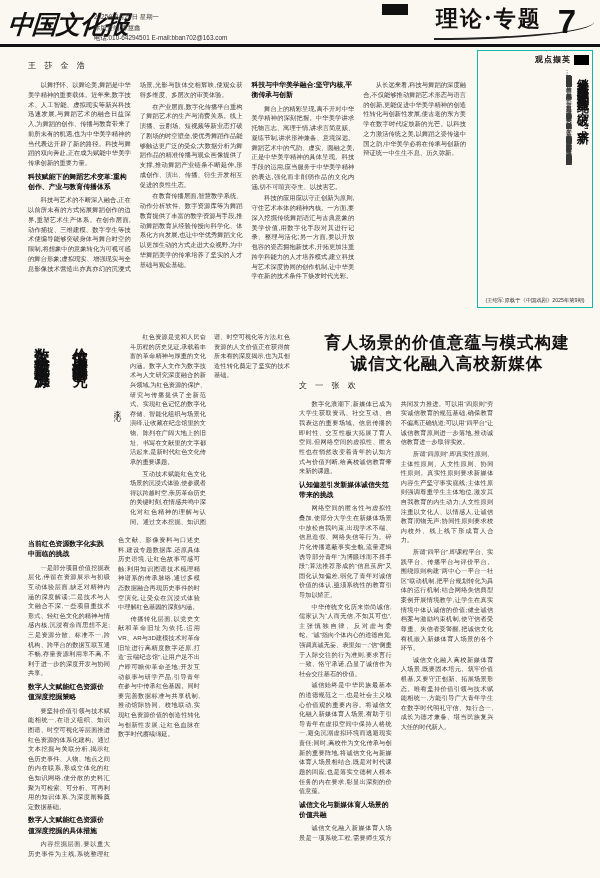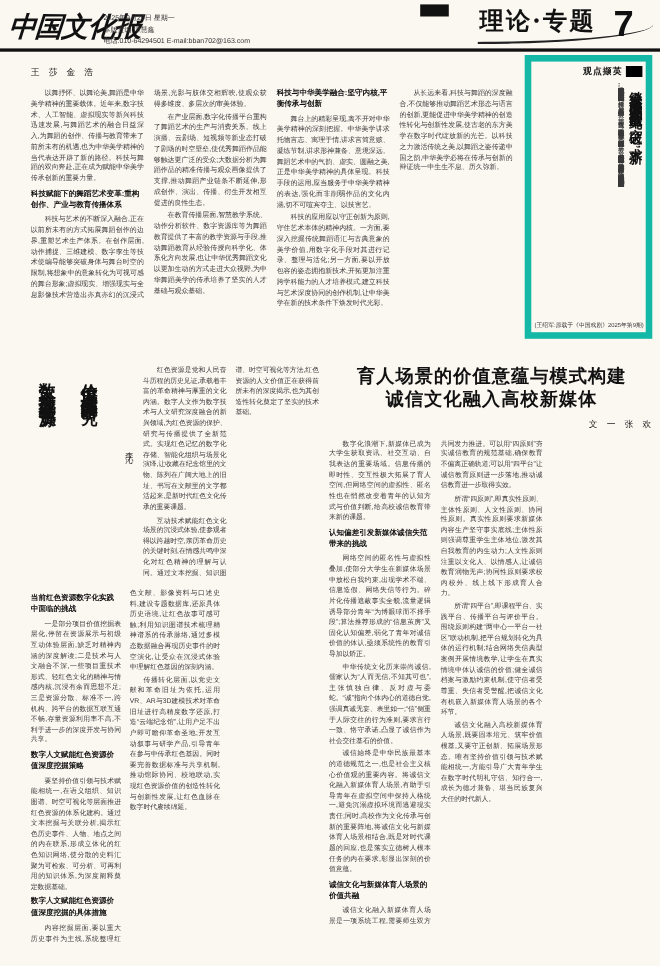--- a/index.html
+++ b/index.html
@@ -65,21 +65,21 @@
     font-size:6.3px; line-height:1.55; text-align:justify;
     text-indent:2em; color:#3a3a3a; margin-bottom:2px;
   }
   .sub {
     font-size:6.9px; font-weight:900; color:#111;
     line-height:1.5; margin:4px 0 3px; text-align:left;
   }
   
   .opinion-box {
     position:absolute; left:477px; top:50px; width:116px; height:258px;
-    border:6px solid #14b8a6; padding:2px 3px;
+    border:1px solid #14b8a6; padding:2px 3px;
     display:flex; flex-direction:column;
   }
   .op-header { display:flex; justify-content:flex-end; align-items:center; gap:3px; height:13px; }
   .op-header-label { font-size:8px; font-weight:900; color:#111; letter-spacing:1px; }
   .op-chip { width:15px; height:10px; background:#000; }
   .op-content { flex:1; display:flex; flex-direction:row; overflow:hidden; margin-top:2px; }
   .op-body {
     flex:1; writing-mode:vertical-rl;
     font-size:5.8px; line-height:1.62; text-align:justify;
     color:#3a3a3a; overflow:hidden; padding-top:2px;
@@ -103,21 +103,21 @@
   .vauthor {
     position:absolute; left:84px; top:72px; writing-mode:vertical-rl;
     font-size:7.5px; letter-spacing:4px; color:#222;
   }
   .la-top-flow { flex:1; column-count:2; column-gap:8px; column-fill:auto; height:198px; overflow:hidden; }
   .la-bottom { margin-top:5px; height:332px; overflow:hidden; column-count:3; column-gap:8px; column-fill:auto; }
   .la-top-flow .para, .la-bottom .para { font-size:6.2px; }
   
   .right-article { position:absolute; left:299px; top:332px; width:296px; height:538px; }
   .ra-title { font-size:16.5px; font-weight:900; text-align:center; color:#111; line-height:1.3; letter-spacing:1px; }
-  .ra-byline { text-align:right; font-size:8px; letter-spacing:3px; margin-top:5px; color:#222; }
+  .ra-byline { text-align:left; font-size:8px; letter-spacing:3px; margin-top:5px; color:#222; }
   .ra-flow { margin-top:8px; height:448px; overflow:hidden; column-count:3; column-gap:9px; column-fill:auto; }
   .ra-flow .para { font-size:6.2px; }
 </style>
 </head>
 <body>
 
 <div class="masthead">中国文化报</div>
 <div class="pub-info">
   <div>2025年9月29日 星期一</div>
   <div>本版责编 谭慧鑫</div>

